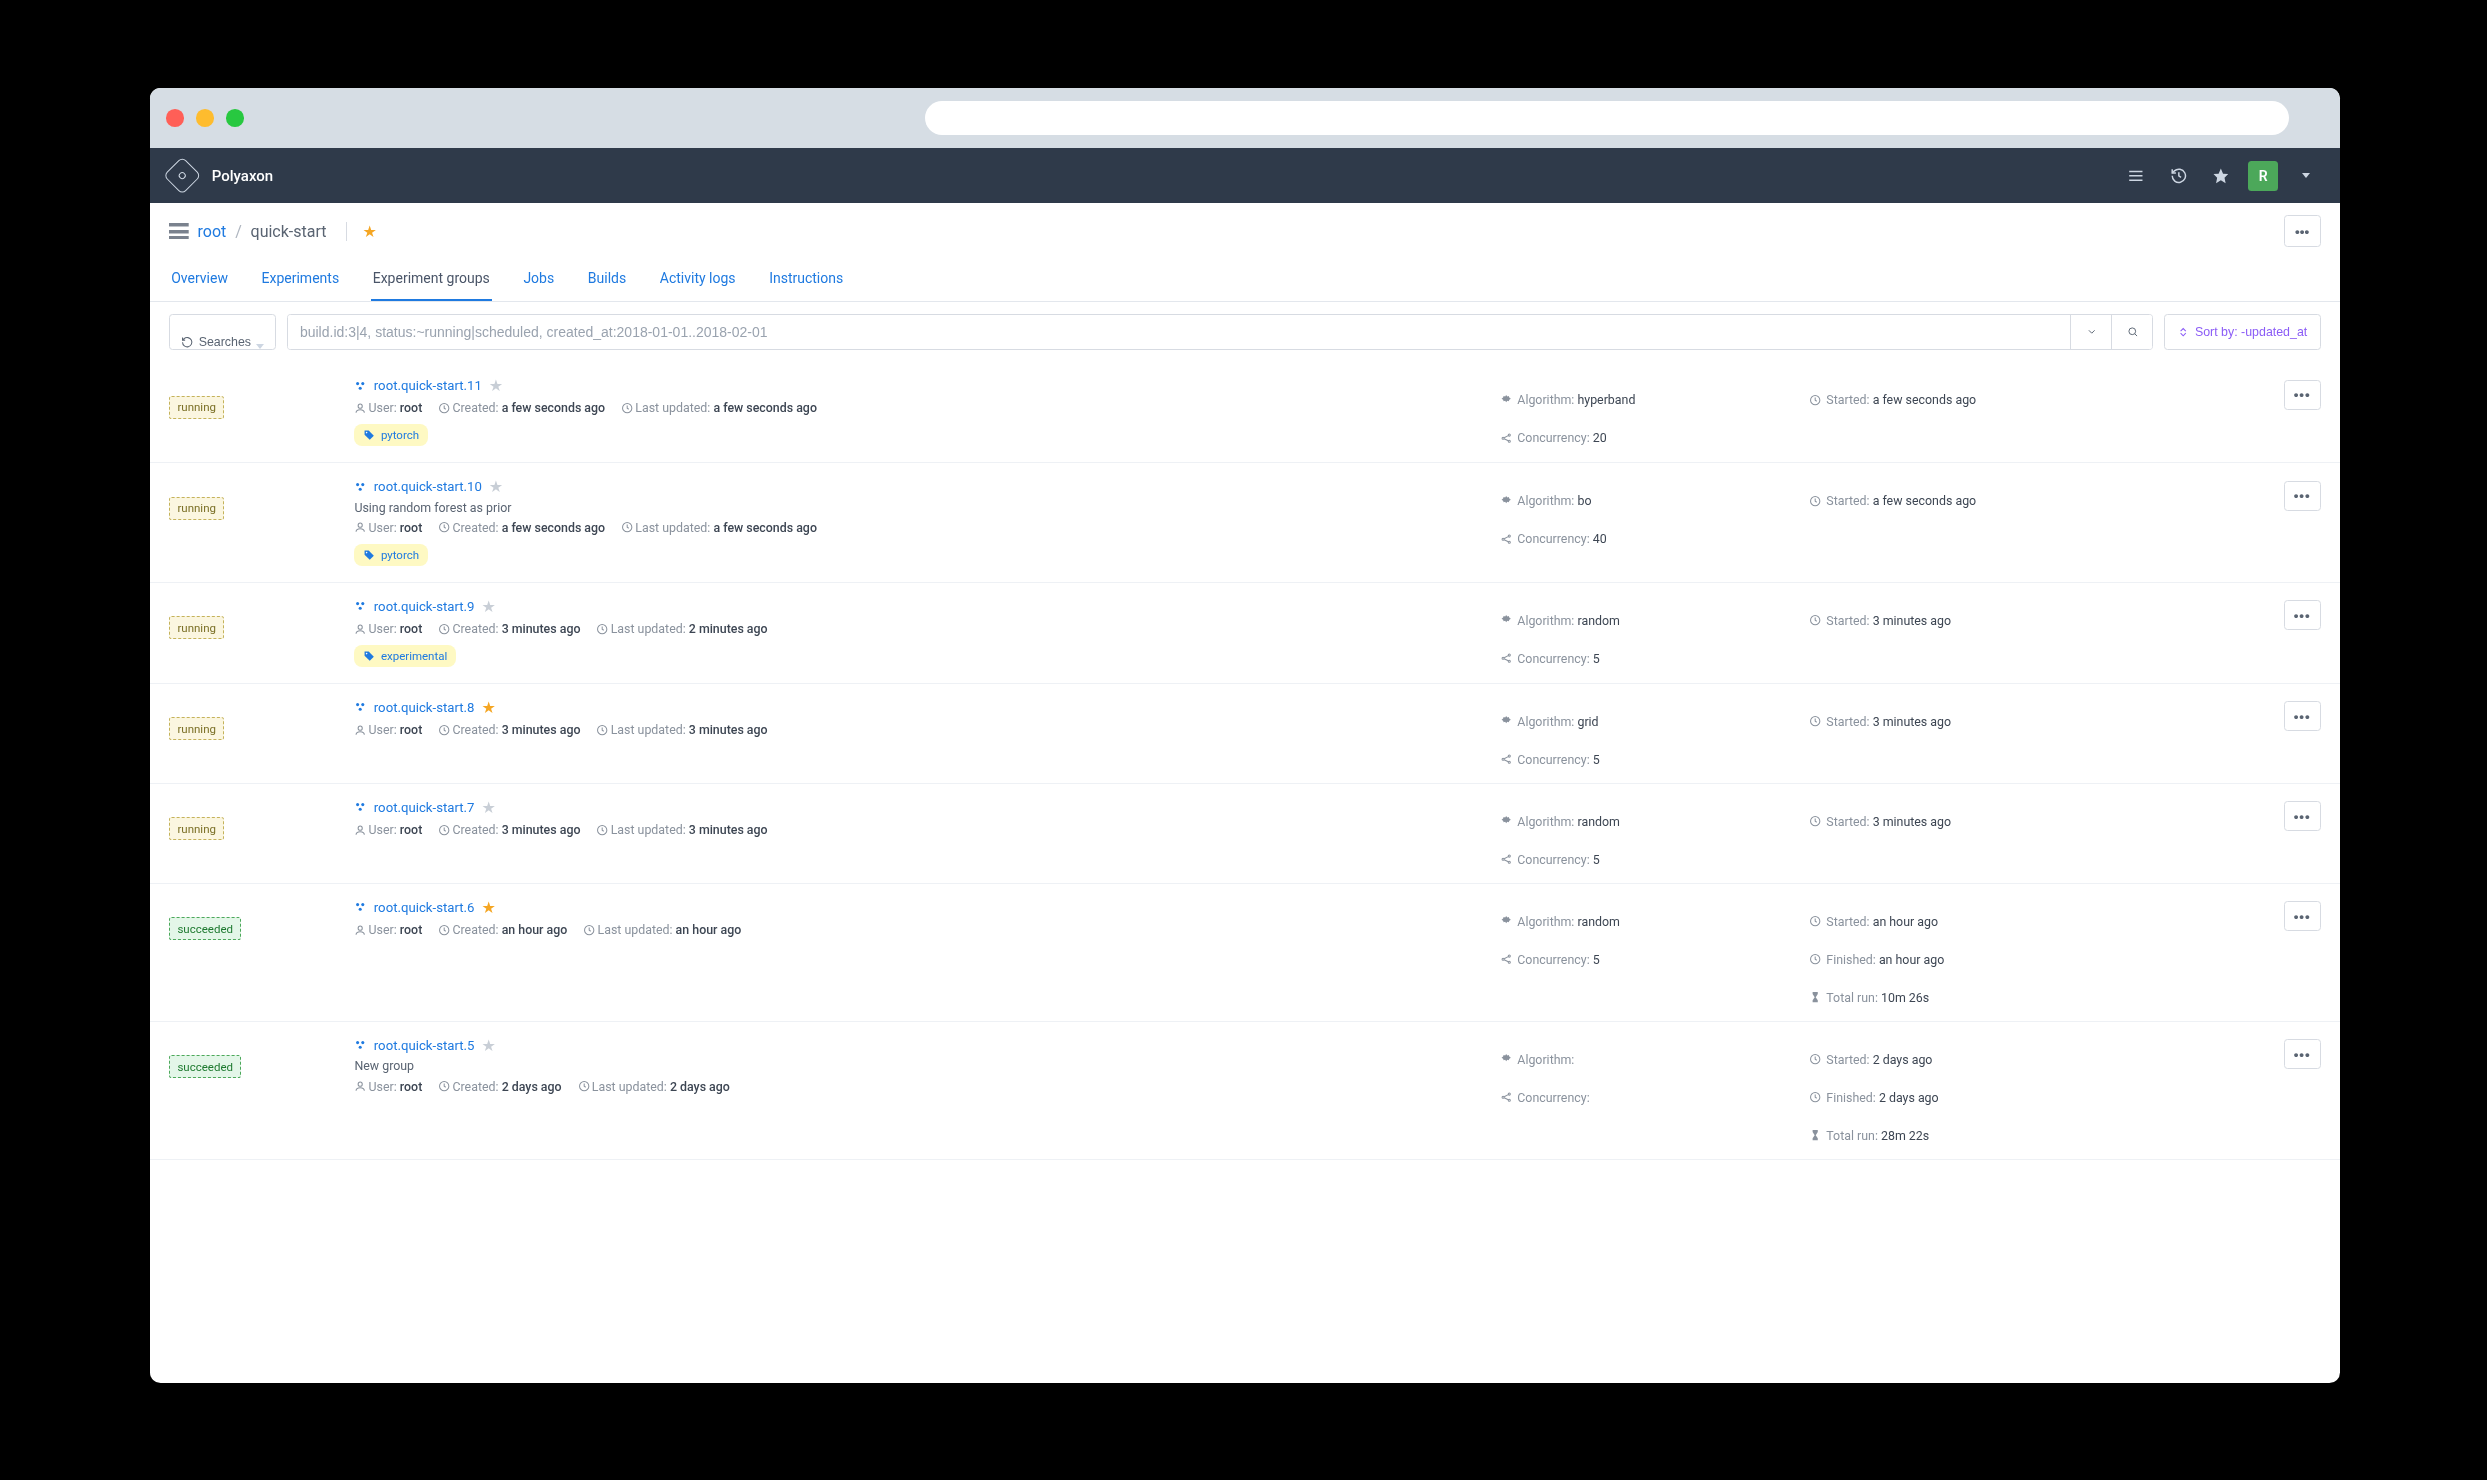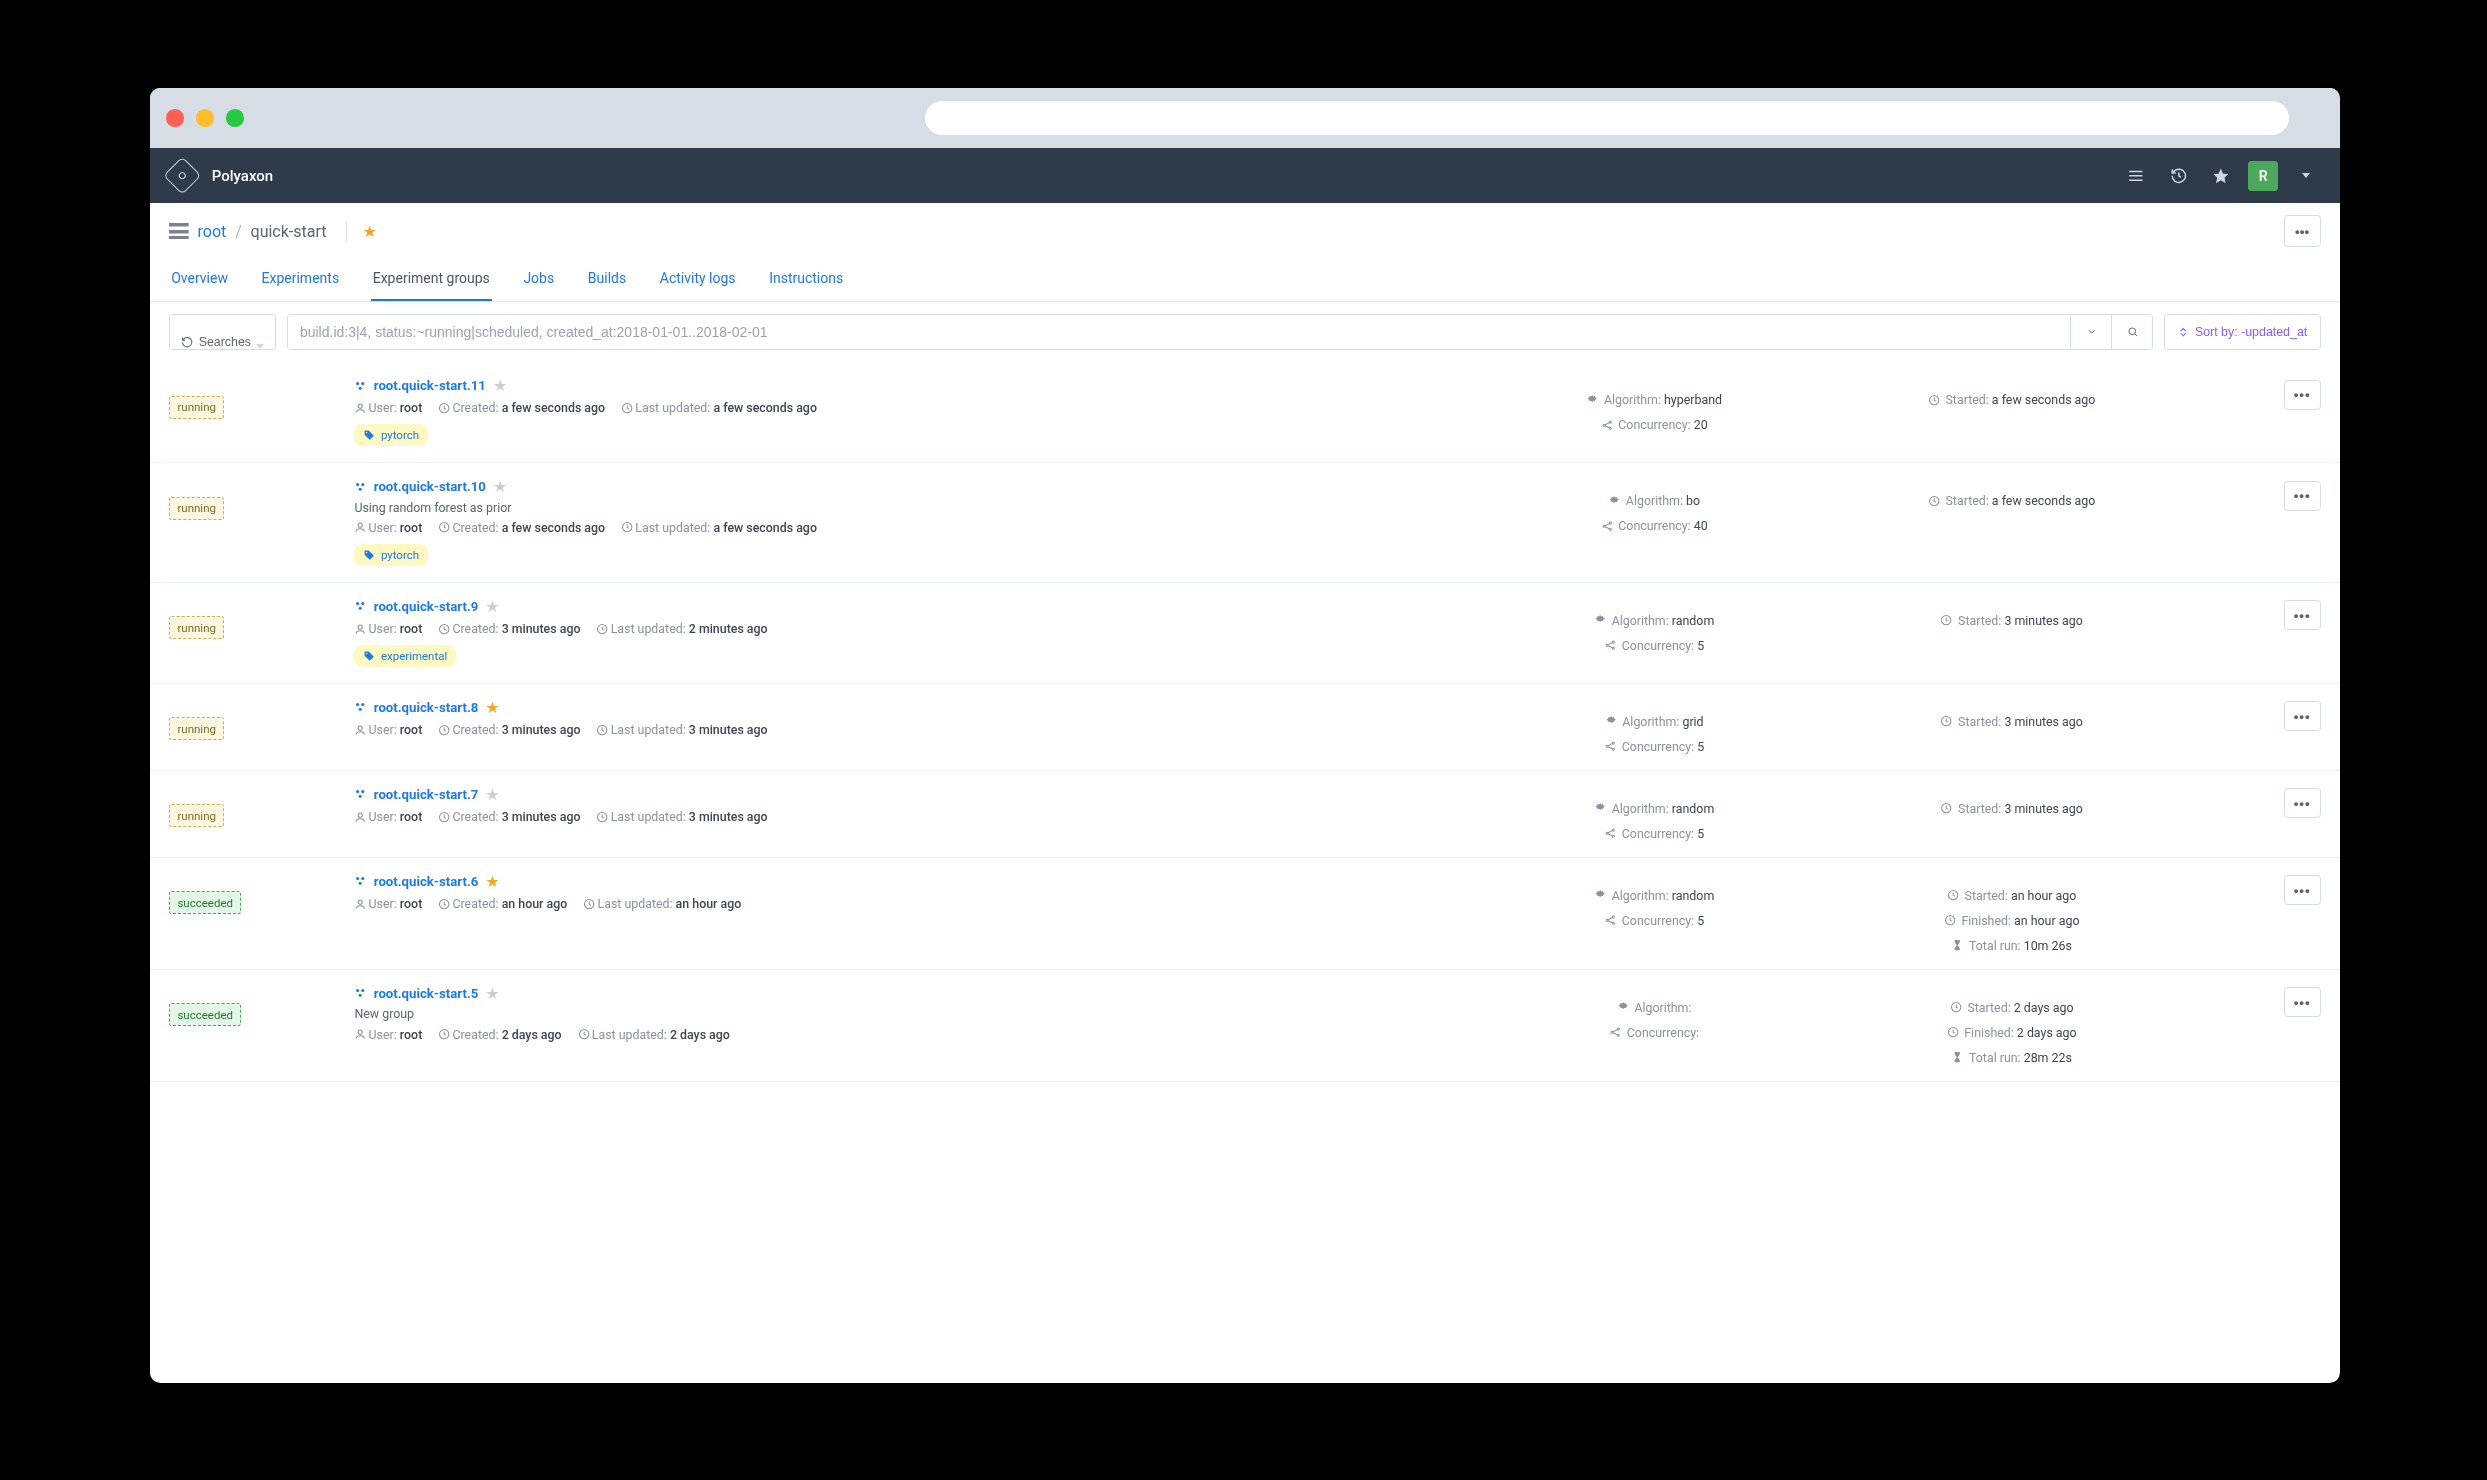--- a/index.html
+++ b/index.html
@@ -229,42 +229,41 @@
     border-color:#4ca85a;
     color:#1e7a30;
     background:#e3f6e8;
   }
   .name-col { display:flex; flex-direction:column; gap:5.3px; }
   .name-line { display:flex; align-items:center; gap:7px; }
   .grp-icon {
     color:#1f7ae0;
     font-size:12.4px;
   }
-  .grp-link { color:#1f7ae0; font-size:13.2px; font-weight:700;text-align:center; }
+  .grp-link { color:#1f7ae0; font-size:13.2px; font-weight:400;text-align:center; }
   .subtitle { color:#5a6472; font-size:12.4px; margin-top:-1.8px; }
   .meta-line { display:flex; flex-wrap:wrap; gap:16px; font-size:12.4px; color:#3d4653; }
   .meta-line .mlabel { color:#8a929d; }
   .meta-line .mval { color:#3d4653; font-weight:500; }
   .meta-ic { color:#8a929d; margin-right:1.8px; }
   .tag {
     display:inline-flex; align-items:center; gap:5.3px;
     background:#fef9c3;
     color:#1f7ae0;
     border-radius:8px;
     padding: 3.5px 8.8px;
     font-size:11.5px;
     margin-top: 3.5px;
     width:max-content;
   }
 
   .info-col, .run-col {
-    display:flex; flex-direction:column; gap:10px;
+    display:flex; flex-direction:column; gap:23px;
     padding-top: 16px;
     font-size:12.4px;
-    align-items:center;
   }
   .kv .k { color:#8a929d; }
   .kv .v { color:#3d4653; font-weight:400; }
   .kv .ic { color:#8a929d; margin-right:5.3px; display:inline-block; width:12.4px; text-align:center;}
 
   .act-col { display:flex; justify-content:flex-end; align-items:flex-start; padding-top:3.5px;}
   .row-more {
     width:37px; height:30px;
     border:0.9px solid #d7dbe2;
     border-radius:3.5px;

